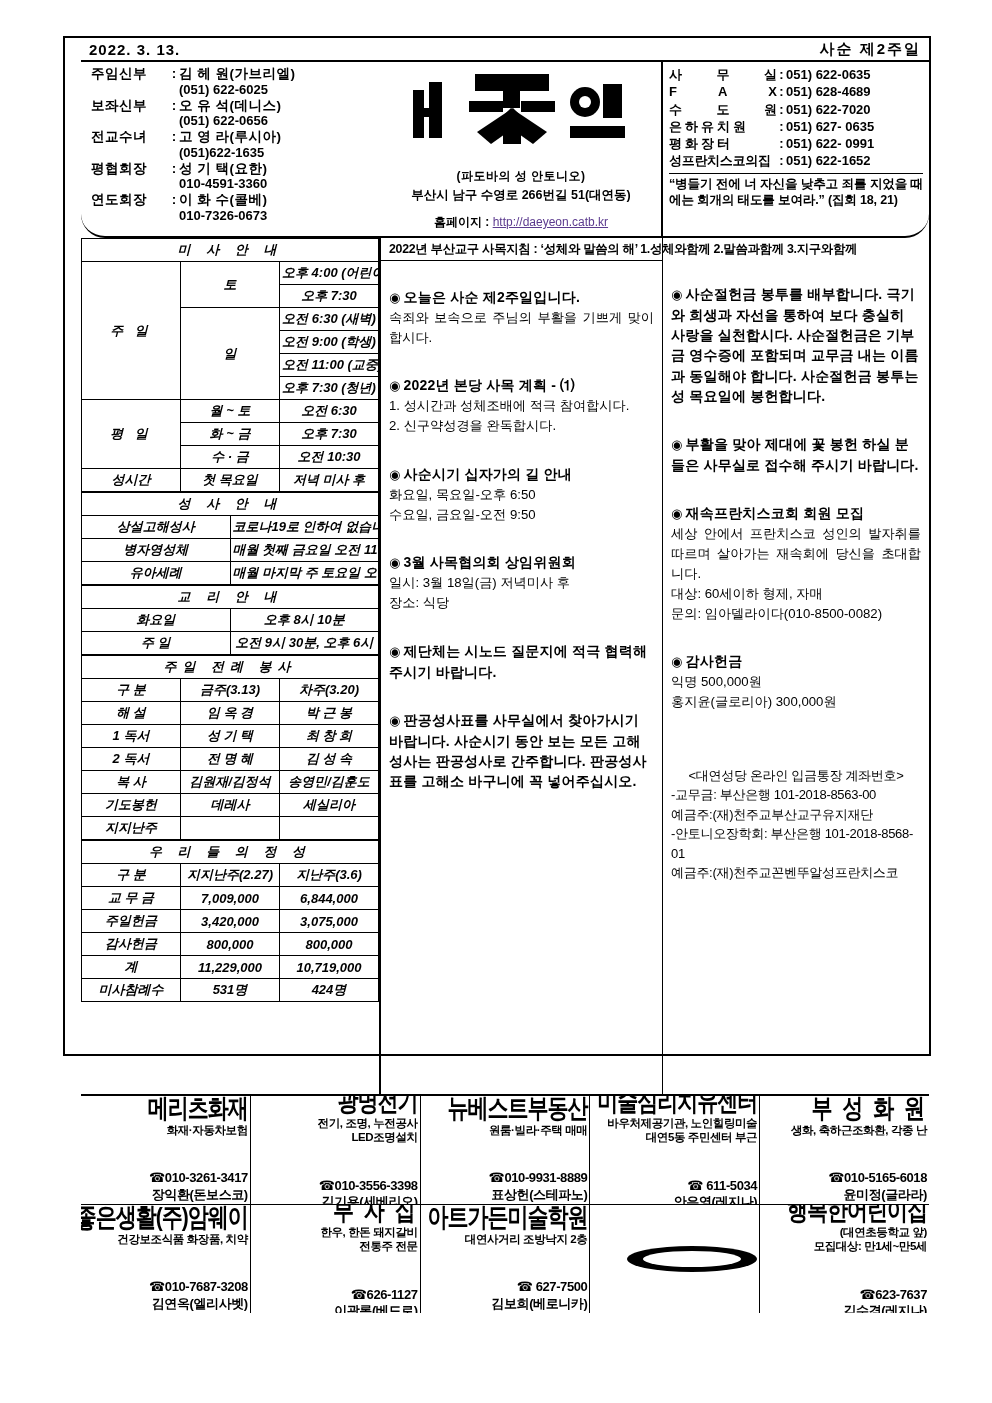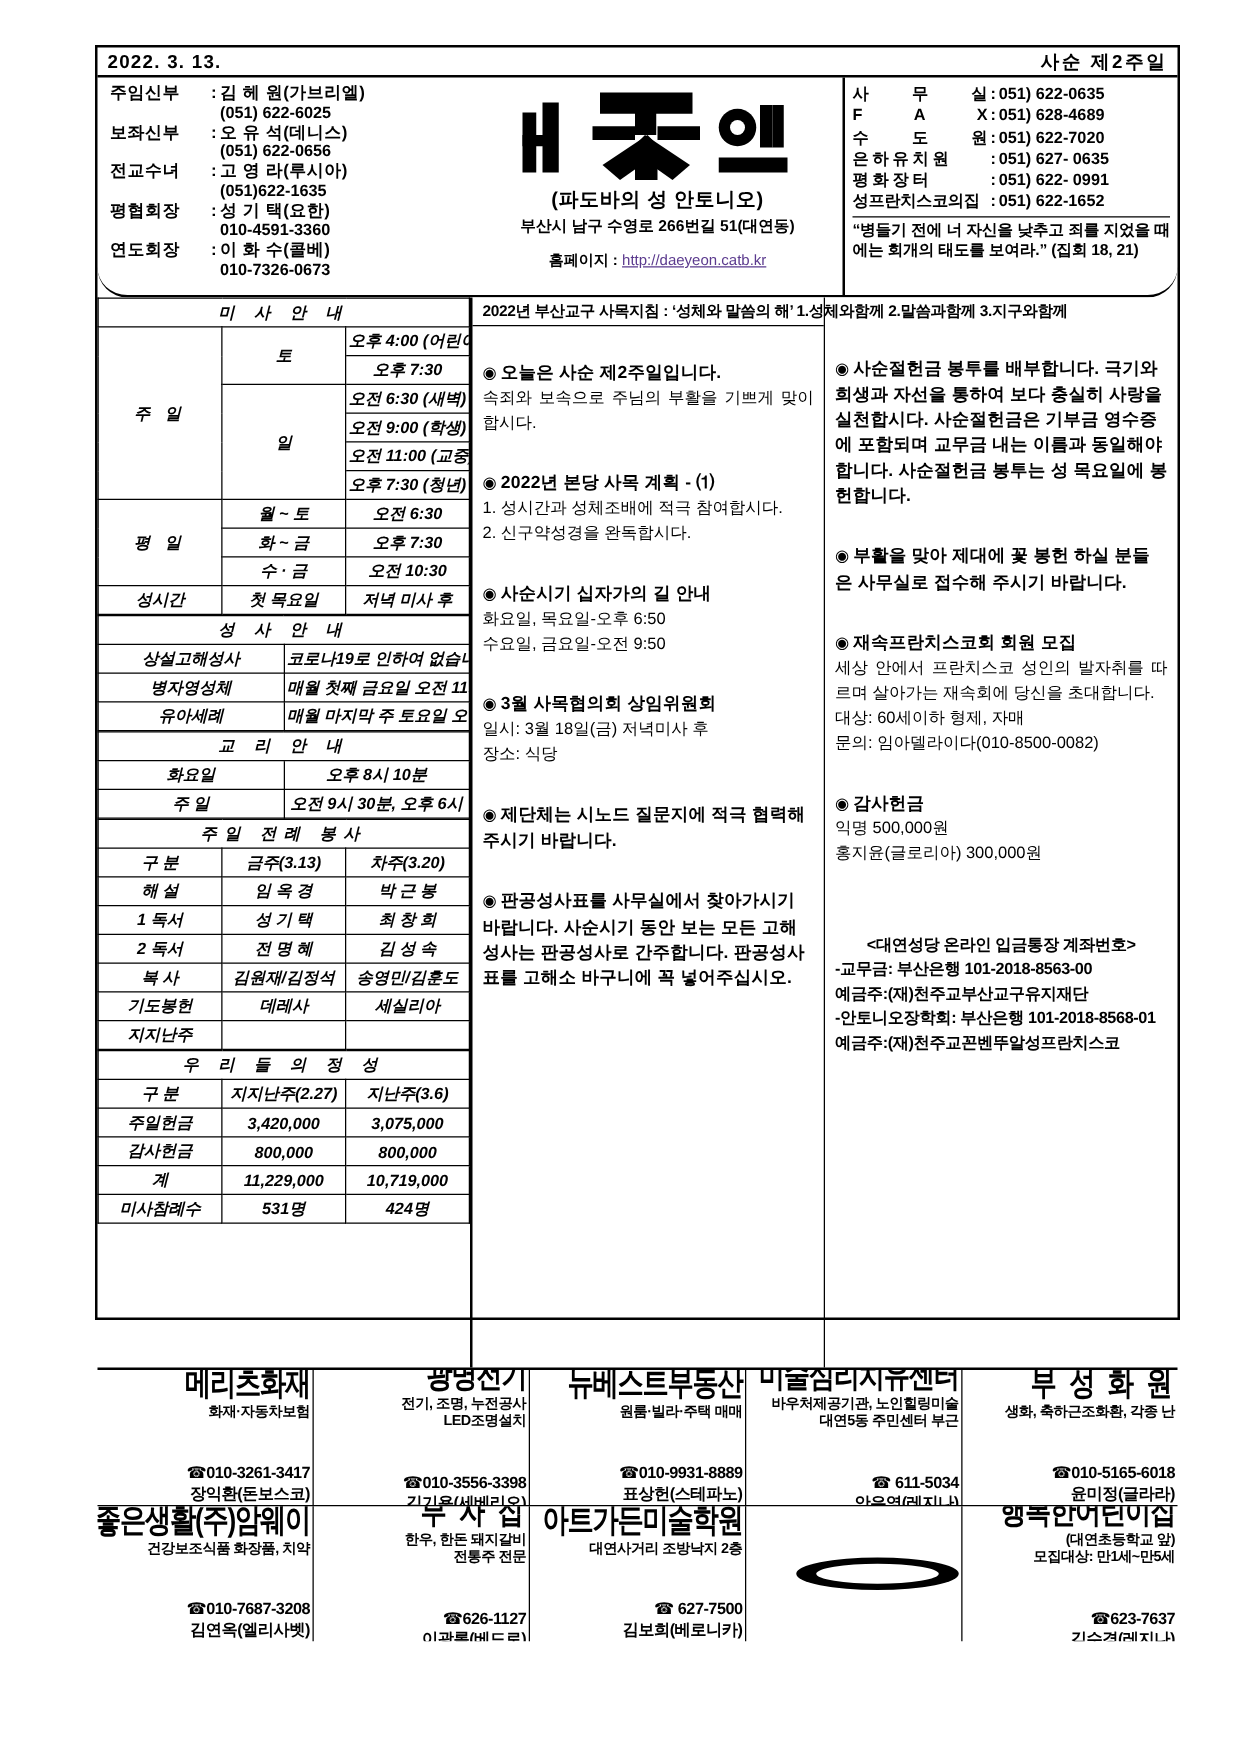--- a/index.html
+++ b/index.html
@@ -5,24 +5,25 @@
   html,body{margin:0;padding:0;}
   body{
     width:992px;height:1403px;
     background:#ffffff;
     font-family:"Liberation Sans","DejaVu Sans",sans-serif;
     color:#000;
     -webkit-font-smoothing:none;
   }
   .page{
     position:absolute;
-    left:76px;top:36px;
+    left:63px;top:36px;
     width:868px;height:1020px;
     border:2px solid #000;
     box-sizing:border-box;
+    padding-left:16px;
   }
   
   .datebar{
     height:24px;
     border-bottom:2px solid #000;
     display:flex;
     align-items:center;
     justify-content:space-between;
     padding:0 8px;
     box-sizing:border-box;
@@ -64,21 +65,21 @@
   }
   .mh-center{
     flex:1;
     display:flex;flex-direction:column;
     align-items:center;
     padding-top:4px;
     box-sizing:border-box;
   }
   .logo-wrap{height:84px;display:flex;align-items:center;justify-content:center;}
   .logo-svg{display:block;}
-  .mh-sub1{font-size:16px;font-weight:700;margin-top:0;letter-spacing:0.5px;}
+  .mh-sub1{font-size:12px;font-weight:700;margin-top:18px;letter-spacing:0.5px;}
   .mh-sub2{font-size:12.5px;font-weight:700;margin-top:2px;letter-spacing:0px;}
   .mh-home{font-size:12px;font-weight:700;margin-top:10px;}
   .mh-home .url{color:#5b3a8e;text-decoration:underline;font-weight:400;}
   .mh-right{
     width:268px;
     border-left:2px solid #000;
     padding:4px 6px 0 6px;
     box-sizing:border-box;
   }
   .office-row{
@@ -150,21 +151,21 @@
     text-indent:0;
   }
   .ann-head .bull{font-size:13px;margin-right:3px;}
   .ann-body{
     font-size:13.2px;
     line-height:1.5;
     letter-spacing:0px;
     text-align:justify;
   }
   .gap-m{height:26px;}
-  .bank{font-size:13px;line-height:1.5;font-weight:700;letter-spacing:-0.3px;}
+  .bank{font-size:13px;line-height:1.5;font-weight:400;letter-spacing:-0.3px;}
   .bank .ctr{text-align:center;}
   
   .ads{
     border-top:2px solid #000;
     box-sizing:border-box;
   }
   .ad-row{display:flex;border-bottom:1px solid #000;}
   .ad-row:last-child{border-bottom:0;}
   .ad{
     flex:1;
@@ -472,20 +473,25 @@
               <td class="sect" colspan="3">우 리 들 의 정 성</td>
             </tr>
         </tbody>
           <tbody id="offering-rows">
             <tr>
               <td style="width: 84px;">구     분</td>
               <td>지지난주(2.27)</td>
               <td>지난주(3.6)</td>
             </tr>
             <tr>
+              <td>교 무 금</td>
+              <td>7,009,000</td>
+              <td>6,844,000</td>
+            </tr>
+            <tr>
               <td>주일헌금</td>
               <td>3,420,000</td>
               <td>3,075,000</td>
             </tr>
             <tr>
               <td>감사헌금</td>
               <td>800,000</td>
               <td>800,000</td>
             </tr>
             <tr>

